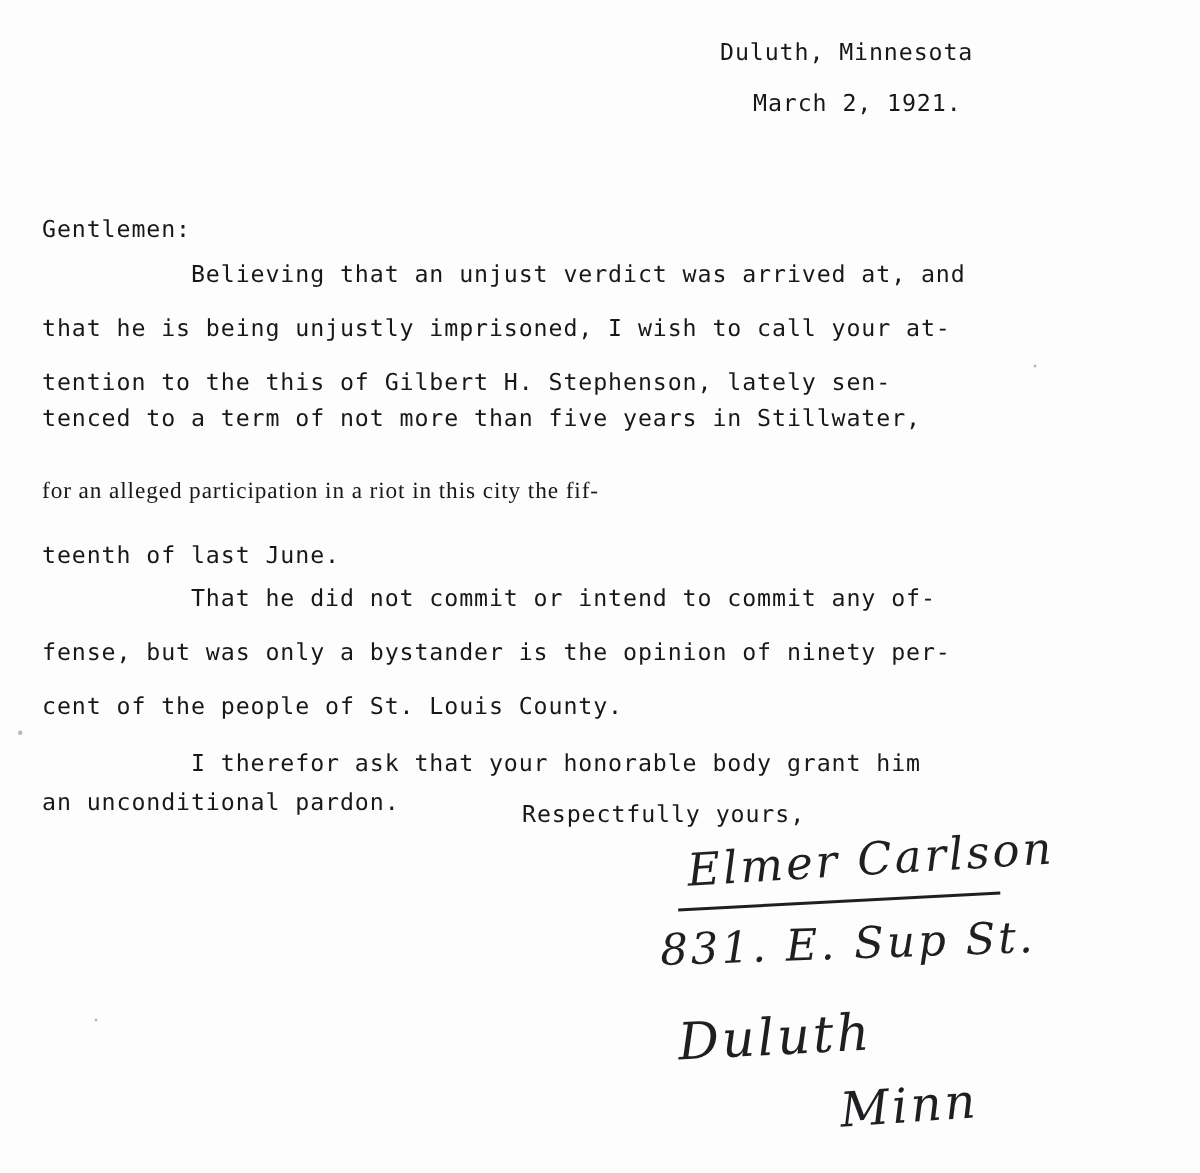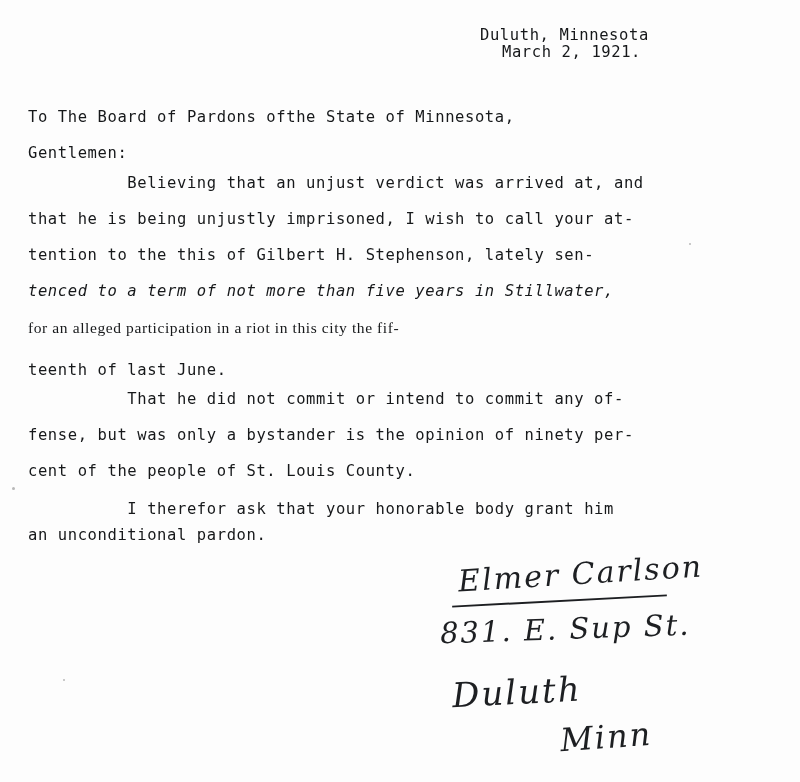--- a/index.html
+++ b/index.html
@@ -49,21 +49,21 @@
     top: 28px;
   }
   #place-line {
     position: absolute;
     left: 10px;
     top: 0px;
   }
   #date-line {
     position: absolute;
     left: 32px;
-    top: 17px;
+    top: 34px;
   }
 
   
   #addressee {
     position: absolute;
     left: 28px;
     top: 110px;
   }
   #gentlemen {
     position: absolute;
@@ -144,37 +144,37 @@
 
   <div class="speckle" style="left:12px; top:487px; width:3px; height:3px;"></div>
   <div class="speckle" style="left:689px; top:243px; width:2px; height:2px;"></div>
   <div class="speckle" style="left:63px; top:679px; width:2px; height:2px;"></div>
 
   <div id="header-block">
     <div id="place-line" class="typed">Duluth, Minnesota</div>
     <div id="date-line" class="typed">March 2, 1921.</div>
   </div>
 
-  <div id="addressee" class="typed">To The Board of Pardons ofthe State of Minnesota,</div>
   <div id="gentlemen" class="typed">Gentlemen:</div>
 
   <div id="body-block">
     <div class="typed body-line" style="top:0px;">          Believing that an unjust verdict was arrived at, and</div>
     <div class="typed body-line" style="top:36px;">that he is being unjustly imprisoned, I wish to call your at-</div>
     <div class="typed body-line" style="top:72px;">tention to the this of Gilbert H. Stephenson, lately sen-</div>
-    <div class="typed body-line" style="top:108px;font-style:italic;">tenced to a term of not more than five years in Stillwater,</div>
+    <div class="typed body-line" style="top:96px;">tenced to a term of not more than five years in Stillwater,</div>
     <div class="typed body-line" style="top:144px;font-family:Liberation Serif, serif;">for an alleged participation in a riot in this city the fif-</div>
     <div class="typed body-line" style="top:187px;">teenth of last June.</div>
     <div class="typed body-line" style="top:216px;">          That he did not commit or intend to commit any of-</div>
     <div class="typed body-line" style="top:252px;">fense, but was only a bystander is the opinion of ninety per-</div>
     <div class="typed body-line" style="top:288px;">cent of the people of St. Louis County.</div>
     <div class="typed body-line" style="top:326px;">          I therefor ask that your honorable body grant him</div>
     <div class="typed body-line" style="top:352px;">an unconditional pardon.</div>
   </div>
 
+  <div id="closing" class="typed">Respectfully yours,</div>
 
   <div id="sig-name" class="hand">Elmer Carlson</div>
   <div id="sig-underline"></div>
   <div id="sig-address" class="hand">831. E. Sup St.</div>
   <div id="sig-city" class="hand">Duluth</div>
   <div id="sig-state" class="hand">Minn</div>
 
 </div>
 
 </body></html>

